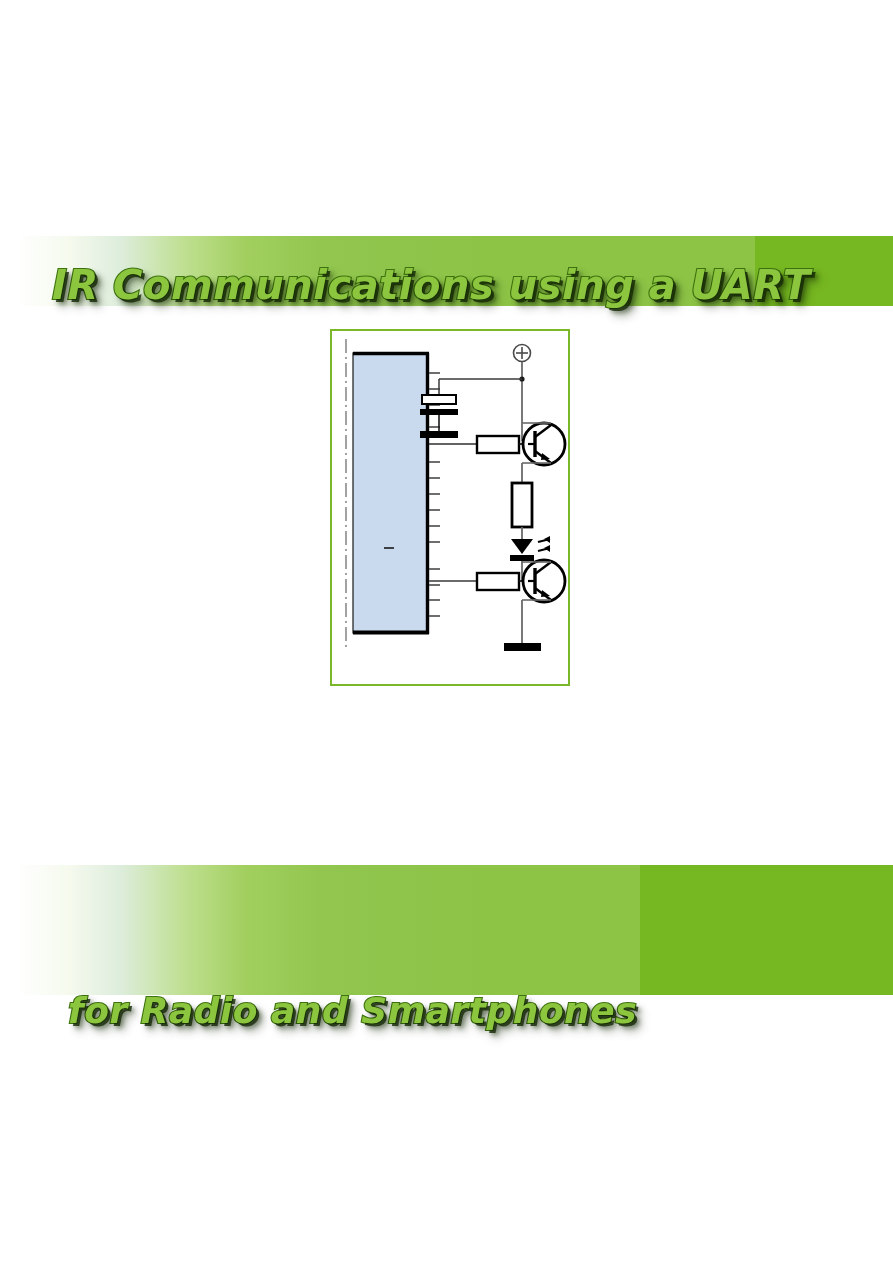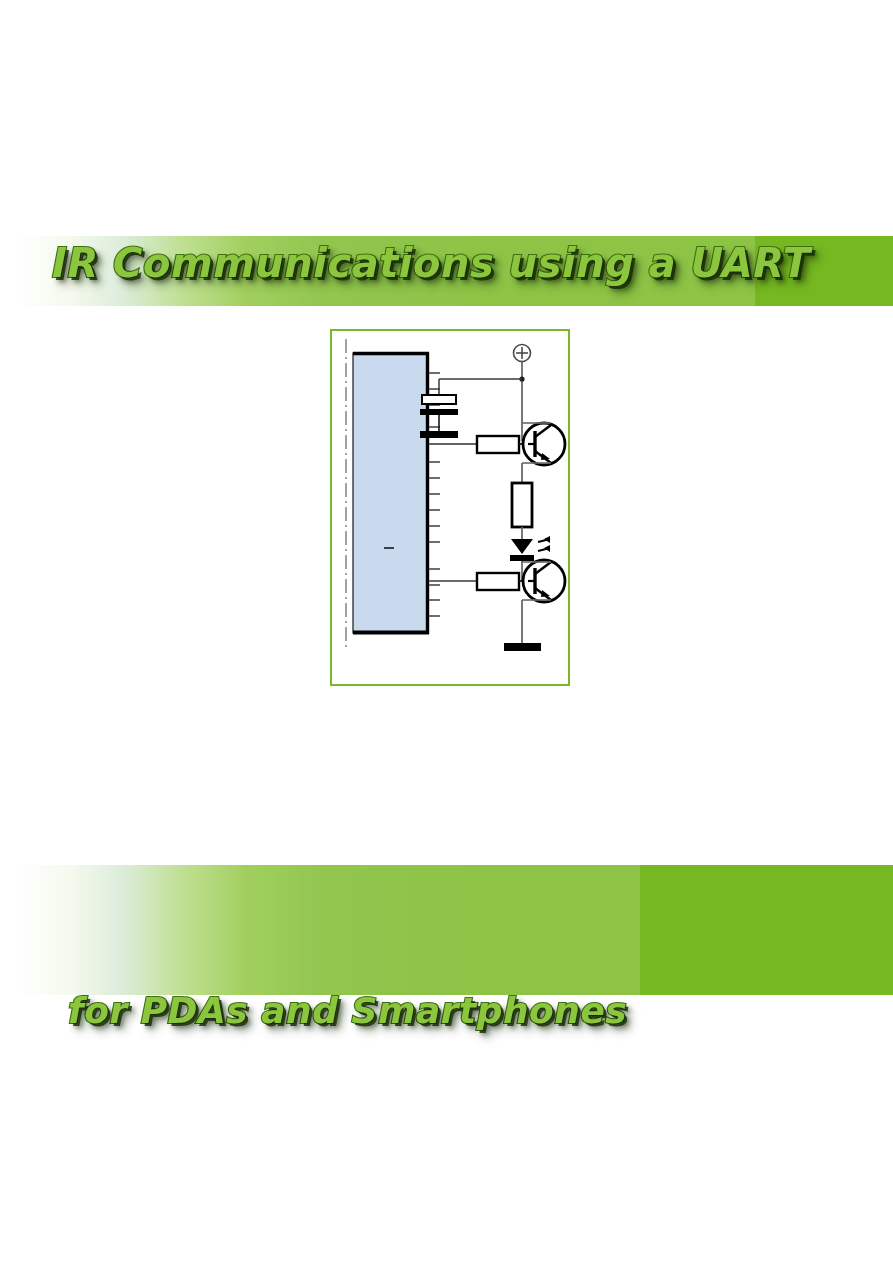--- a/index.html
+++ b/index.html
@@ -72,21 +72,21 @@
     color: #8cc63e;
     -webkit-text-stroke: 2.2px #3f7310;
     paint-order: stroke fill;
     text-shadow:
        3px 3px 0px rgba(20,40,5,0.80),
        5px 5px 5px rgba(20,40,5,0.55),
        7px 8px 10px rgba(20,40,5,0.35);
   }
   #title-top {
     left: 52px;
-    top: 232px;
+    top: 254px;
     font-size: 40px;
     line-height: 62px;
   }
   #title-bottom {
     left: 68px;
     top: 871px;
     font-size: 36px;
     line-height: 56px;
   }
   #title-bottom .line {
@@ -221,16 +221,16 @@
       <line x1="190" y1="269" x2="190" y2="312" stroke="#6a6a6a" stroke-width="1.8"></line>
       <rect x="172" y="312" width="37" height="8" fill="#000000"></rect>
 
     </svg>
   </div>
 
   <div id="band-bottom" class="band">
     <div class="band-overlay"></div>
   </div>
   <div id="title-bottom" class="headline">
-    <span class="line">for PDAs and Smartphones</span>
+    <span class="line">for Radio and Smartphones</span>
   </div>
 
 </div>
 
 </body></html>

